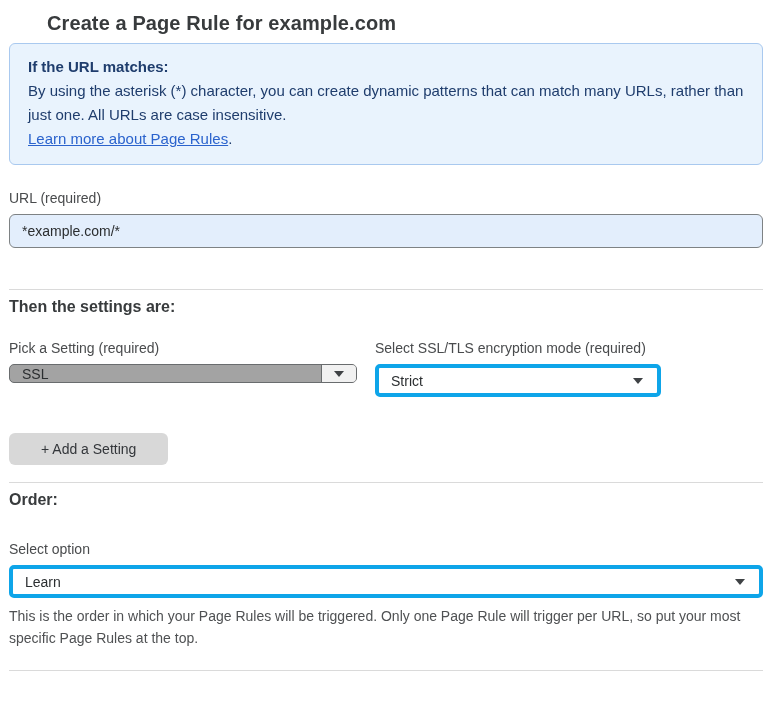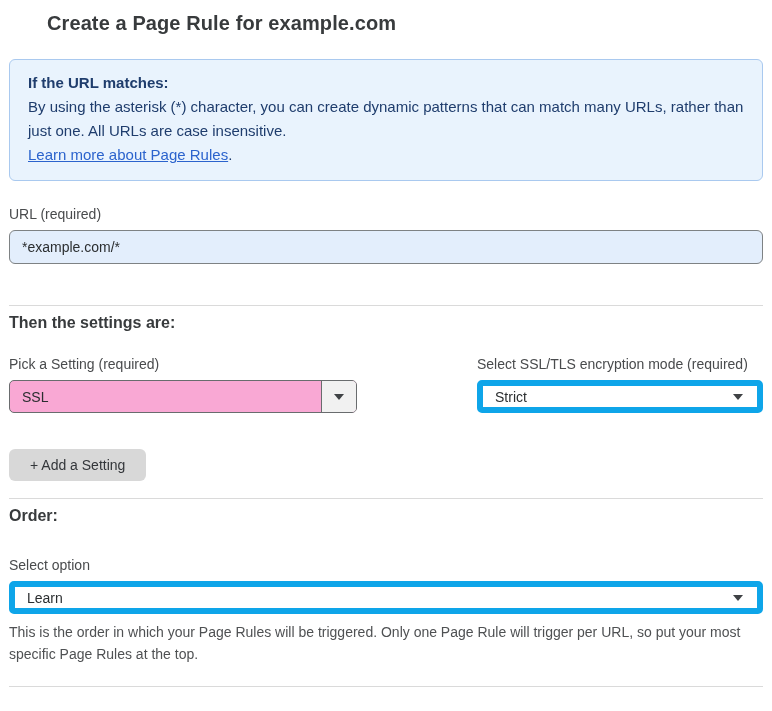--- a/index.html
+++ b/index.html
@@ -16,21 +16,21 @@
     font-size: 20px;
     font-weight: bold;
     color: #383b3d;
     letter-spacing: 0.1px;
     margin-top: 2px;
     margin-left: 38px;
   }
 
   
   .info-box {
-    margin-top: 24px;
+    margin-top: 8px;
     background: var(--info-bg, #e9f3fd);
     border: 1px solid var(--info-border, #a9c9ef);
     border-radius: 6px;
     padding: 11px 18px 13px 18px;
     color: var(--info-text, #1f3d6d);
     font-size: 15px;
     line-height: 24px;
   }
   .info-box .info-heading {
     font-weight: bold;
@@ -75,35 +75,34 @@
 
   .section-heading {
     font-size: 16px;
     font-weight: bold;
     color: #383b3d;
     margin-top: 8px;
   }
 
   .settings-row {
     display: flex;
-    gap: 38px;
+    gap: 18px;
     margin-top: 24px;
-    justify-content: space-between;
   }
   .settings-col-1 { width: 348px; }
   .settings-col-2 { width: 286px; }
 
   
   .select-split {
     display: flex;
     align-items: stretch;
     border: 1px solid #696c6e;
     border-radius: 5px;
-    height: 33px;
-    background: #f9a8d4;
+    height: 19px;
+    background: #a3a3a3;
     cursor: pointer;
     overflow: hidden;
   }
   .select-split .select-value {
     flex: 1;
     display: flex;
     align-items: center;
     padding: 0 12px;
     font-size: 14px;
     color: #2b2e30;
@@ -115,21 +114,21 @@
     display: flex;
     align-items: center;
     justify-content: center;
   }
 
   
   .select-simple {
     display: flex;
     align-items: center;
     justify-content: space-between;
-    border: 6px solid #0ea5e9;
+    border: 4px solid #0ea5e9;
     border-radius: 5px;
     height: 33px;
     padding: 0 14px 0 12px;
     background: #ffffff;
     font-size: 14px;
     color: #2b2e30;
     cursor: pointer;
   }
 
   .caret-down {
@@ -141,21 +140,21 @@
 
   .add-setting-btn {
     margin-top: 36px;
     display: inline-block;
     background: #d8d8d8;
     color: #33363a;
     font-size: 14px;
     font-family: "Liberation Sans", "DejaVu Sans", sans-serif;
     border: none;
     border-radius: 6px;
-    padding: 8px 21px;
+    padding: 8px 32px;
     cursor: pointer;
   }
 
   .order-label { margin-top: 32px; }
 
   .order-select { margin-top: 0; }
 
   .order-help {
     margin-top: 7px;
     font-size: 14px;

